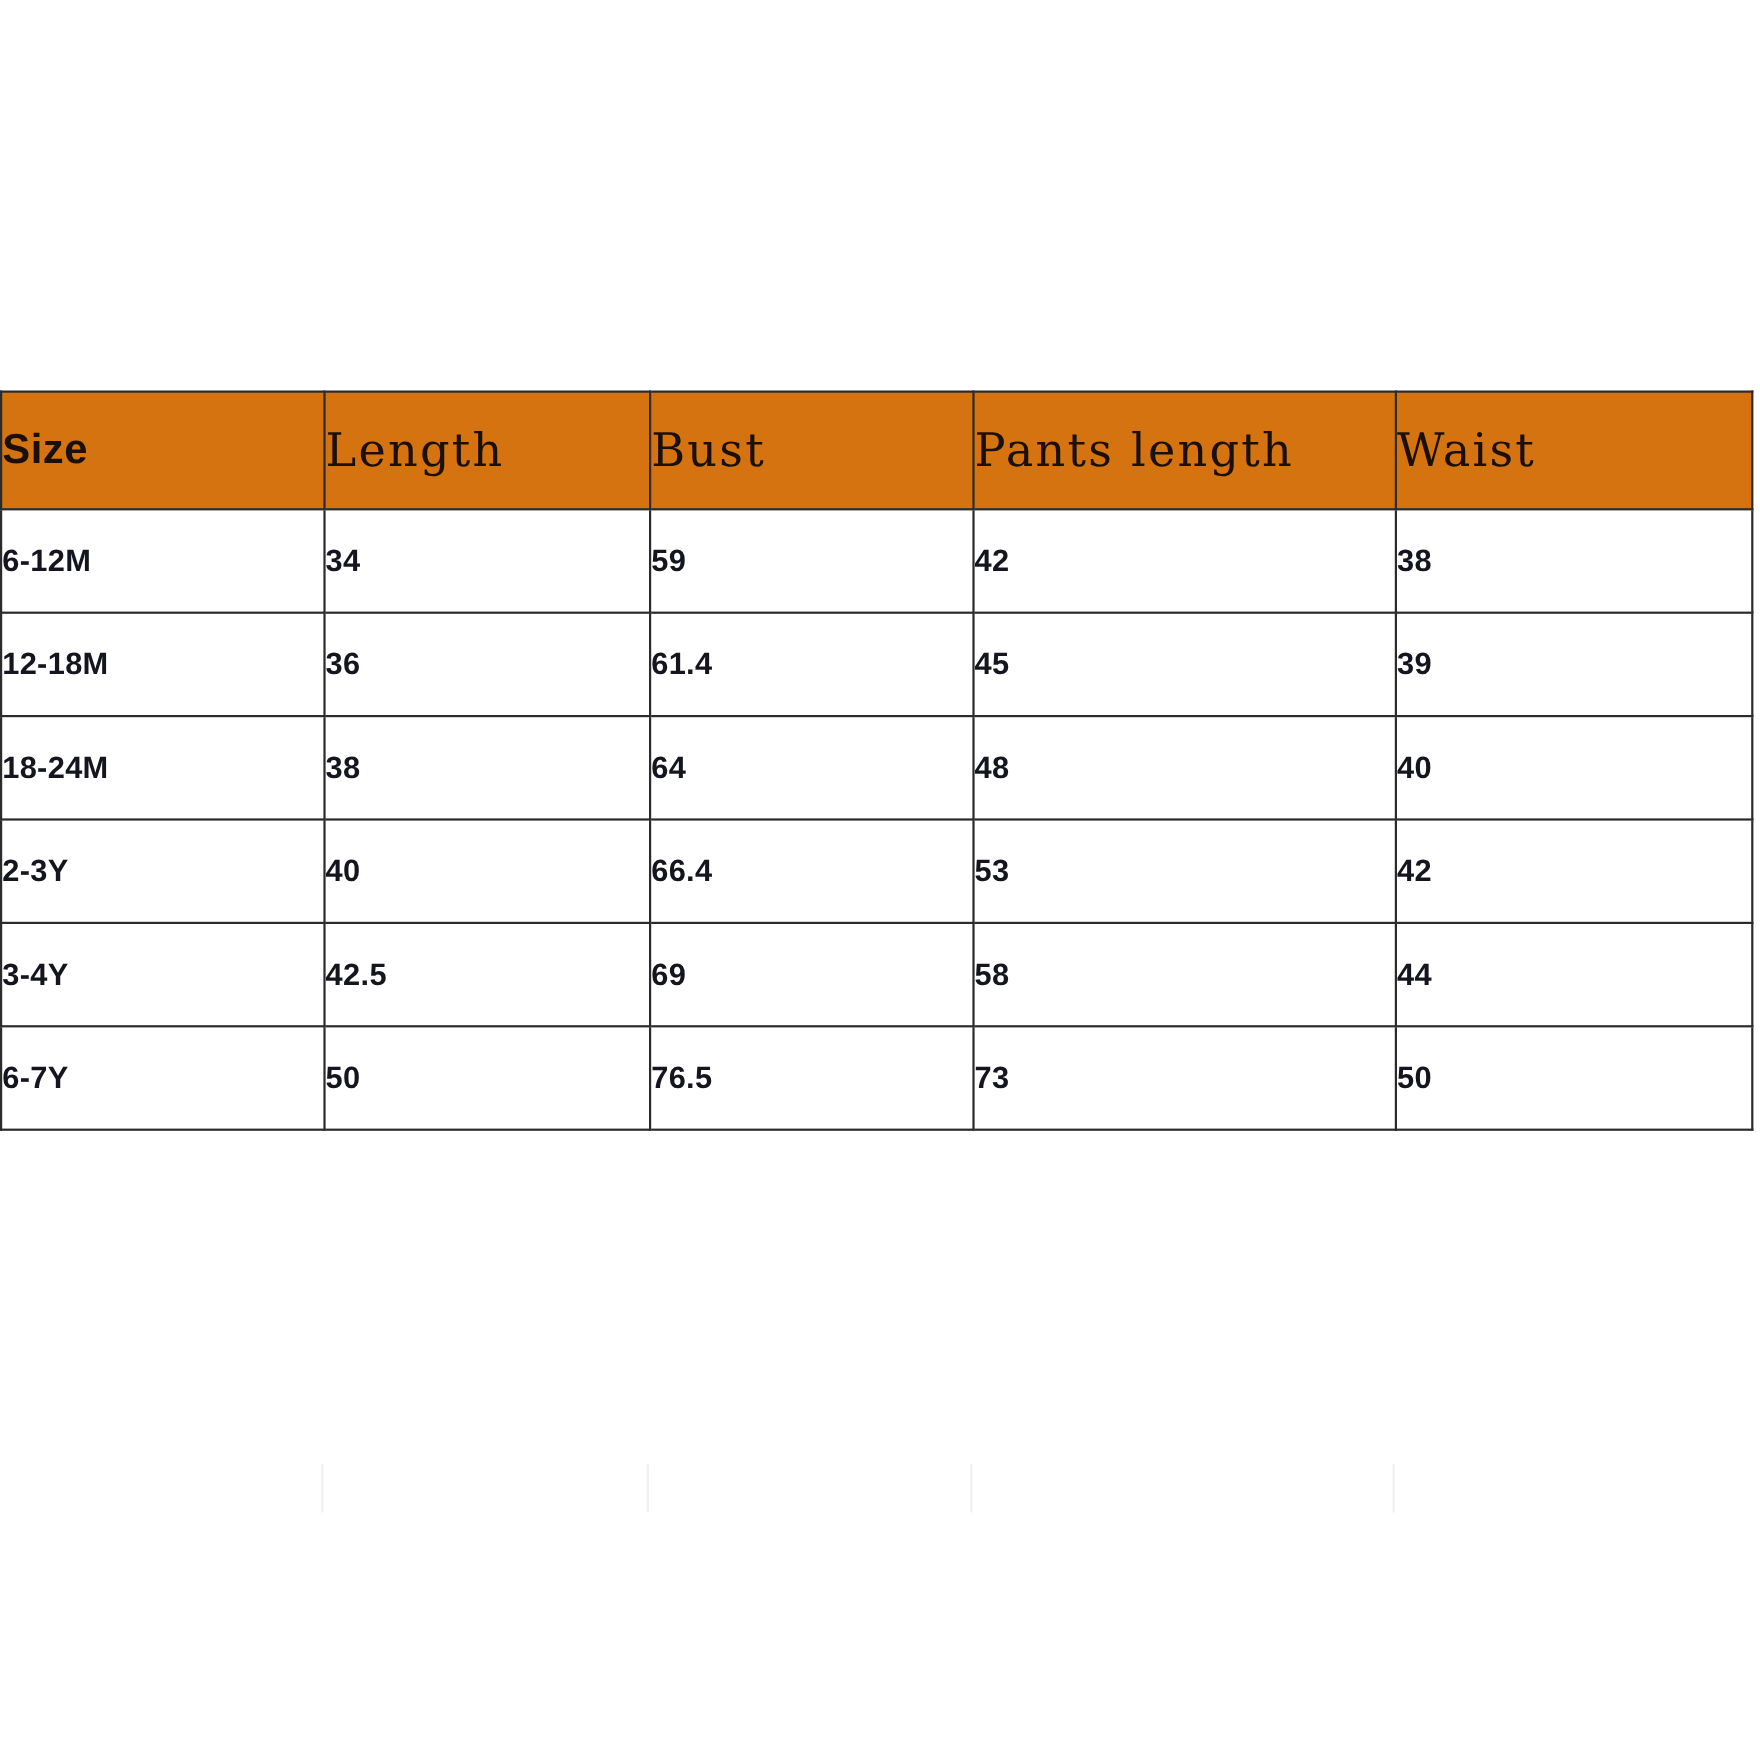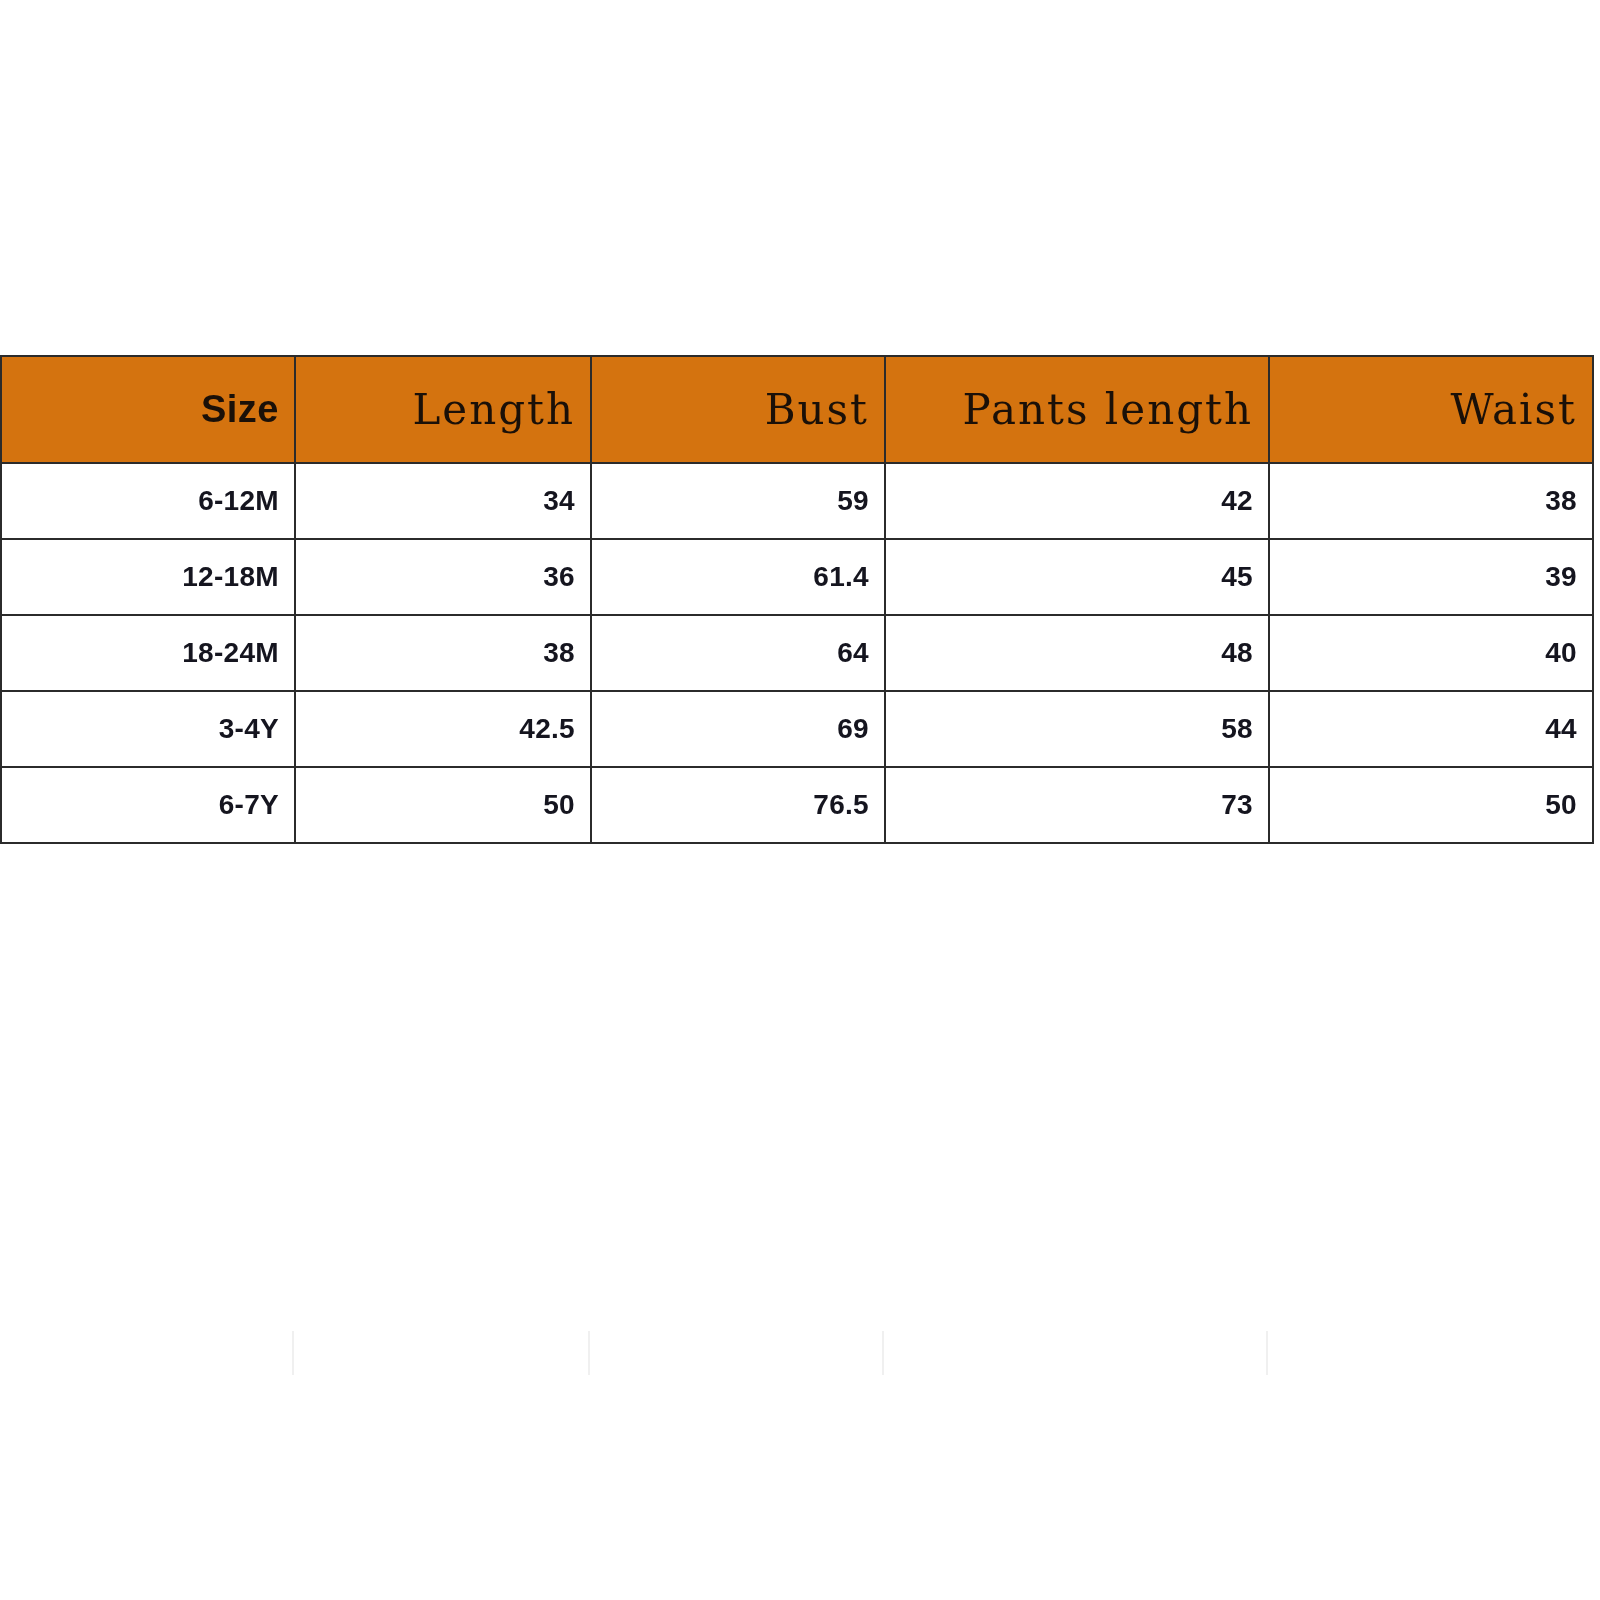--- a/index.html
+++ b/index.html
@@ -27,22 +27,22 @@
     left: 0px;
     top: 355px;
     width: 1592px;
     border-collapse: collapse;
     table-layout: fixed;
   }
 
   #size-chart td,
   #size-chart th {
     border: 2px solid #2b2b2b;
-    padding: 15px;
-    text-align: right;
+    padding: 0;
+    text-align: left;
     vertical-align: middle;
   }
 
   
   #size-chart thead tr {
     height: 107px;
   }
   #size-chart thead th {
     background: #d4730f;
     color: #1a1008;
@@ -55,21 +55,21 @@
   }
   .hdr-serif {
     font-family: "DejaVu Serif", "Liberation Serif", serif;
     font-weight: 400;
     font-size: 42px;
     letter-spacing: 2px;
   }
 
   
   #size-chart tbody tr {
-    height: 76px;
+    height: 94px;
   }
   #size-chart tbody td {
     background: #ffffff;
     color: #15151f;
     font-family: "Liberation Sans", sans-serif;
     font-weight: bold;
     font-size: 28px;
     letter-spacing: 0.3px;
   }
 
@@ -121,20 +121,27 @@
         <td>39</td>
       </tr>
       <tr>
         <td>18-24M</td>
         <td>38</td>
         <td>64</td>
         <td>48</td>
         <td>40</td>
       </tr>
       <tr>
+        <td>2-3Y</td>
+        <td>40</td>
+        <td>66.4</td>
+        <td>53</td>
+        <td>42</td>
+      </tr>
+      <tr>
         <td>3-4Y</td>
         <td>42.5</td>
         <td>69</td>
         <td>58</td>
         <td>44</td>
       </tr>
       <tr>
         <td>6-7Y</td>
         <td>50</td>
         <td>76.5</td>

